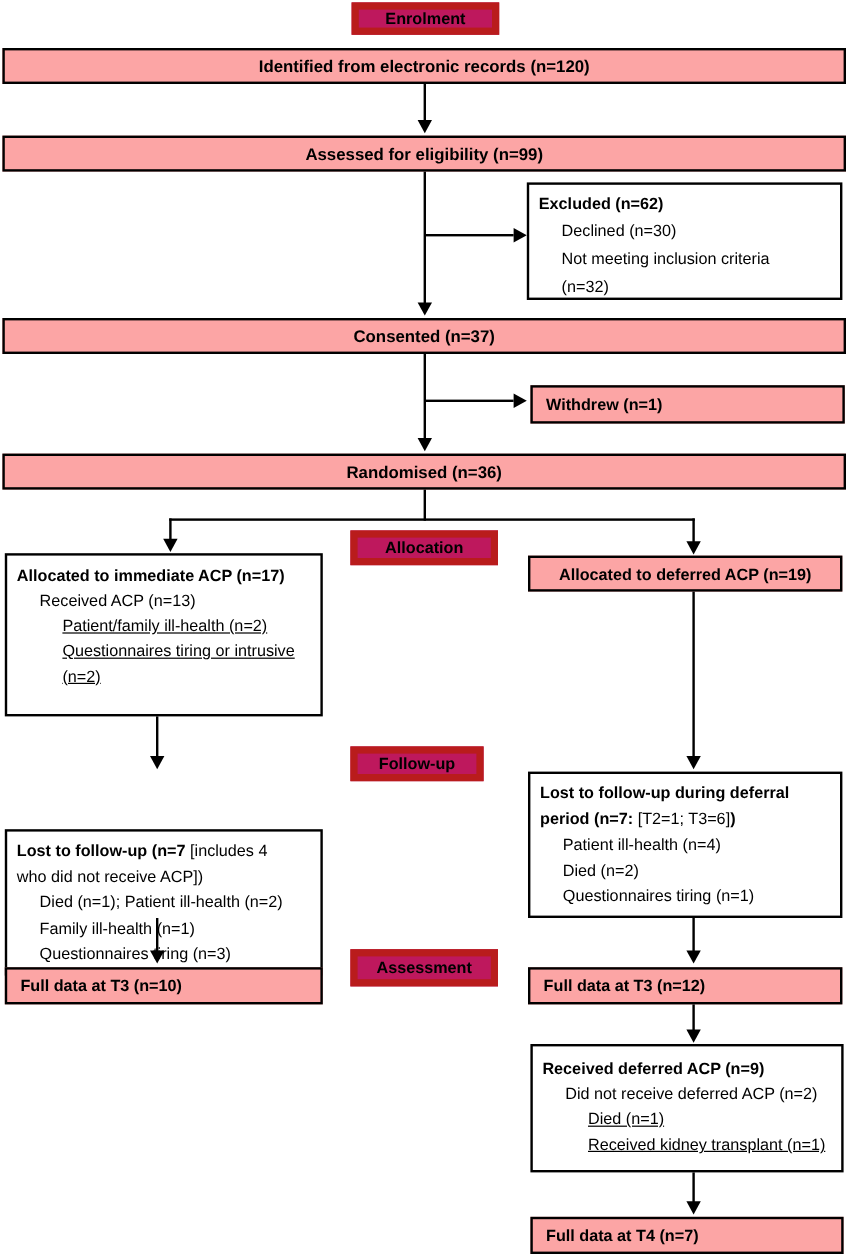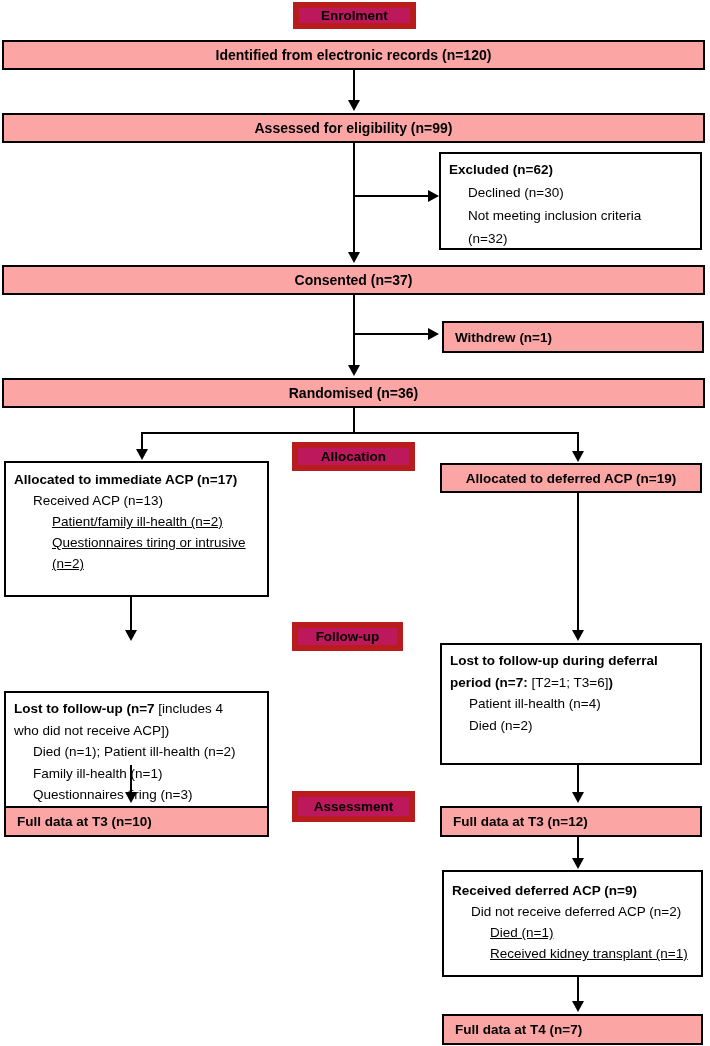--- a/index.html
+++ b/index.html
@@ -111,20 +111,21 @@
     <div class="line ind1"><span class="b"></span><span>Died (n=1); Patient ill-health (n=2)</span></div>
     <div class="line ind1"><span class="b"></span><span>Family ill-health (n=1)</span></div>
     <div class="line ind1"><span class="b"></span><span>Questionnaires tiring (n=3)</span></div>
   </div>
 
   <div class="mbox" style="left:440px;top:643px;width:262px;height:122px;line-height:21.5px;padding-top:5px;">
     <div class="line"><span class="b">Lost to follow-up during deferral</span><span></span></div>
     <div class="line"><span class="b">period (n=7:</span><span> [T2=1; T3=6]</span><span class="b">)</span></div>
     <div class="line ind1"><span class="b"></span><span>Patient ill-health (n=4)</span></div>
     <div class="line ind1"><span class="b"></span><span>Died (n=2)</span></div>
+    <div class="line ind1"><span class="b"></span><span>Questionnaires tiring (n=1)</span></div>
   </div>
 
   <div class="vline" style="left:130px;top:765px;height:28px;"></div>
   <div class="arr-down" style="left:125px;top:792px;"></div>
   <div class="vline" style="left:577px;top:765px;height:28px;"></div>
   <div class="arr-down" style="left:572px;top:792px;"></div>
 
   <div class="stage" style="left:292px;top:791px;width:123px;height:31px;">Assessment</div>
 
   <div class="wbox leftalign" style="left:4px;top:806px;width:265px;height:31px;font-size:13.5px;">Full data at T3 (n=10)</div>

